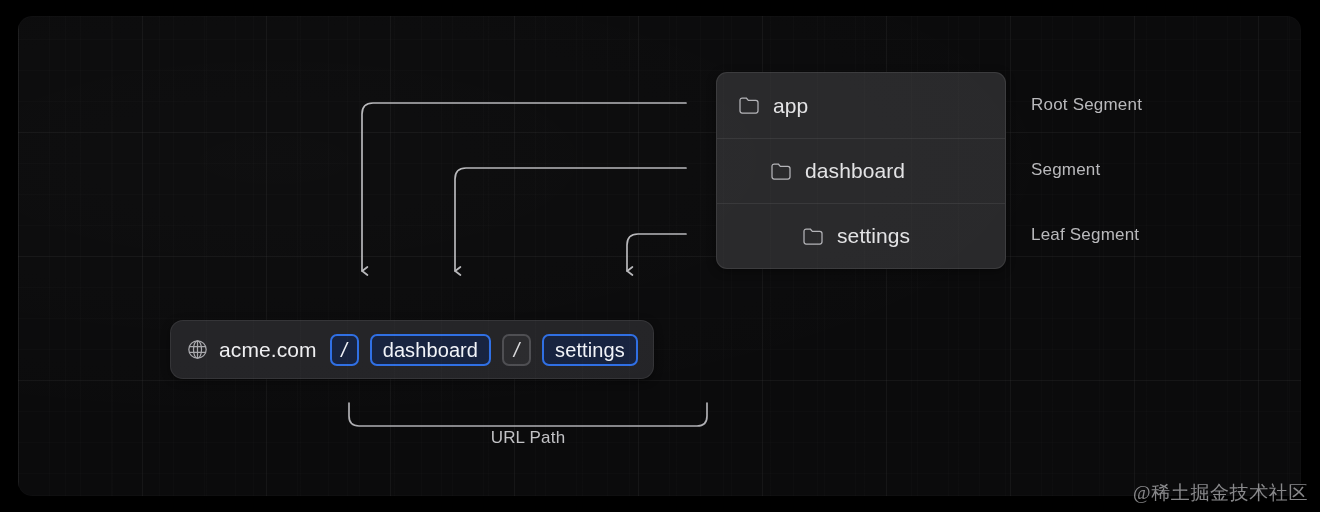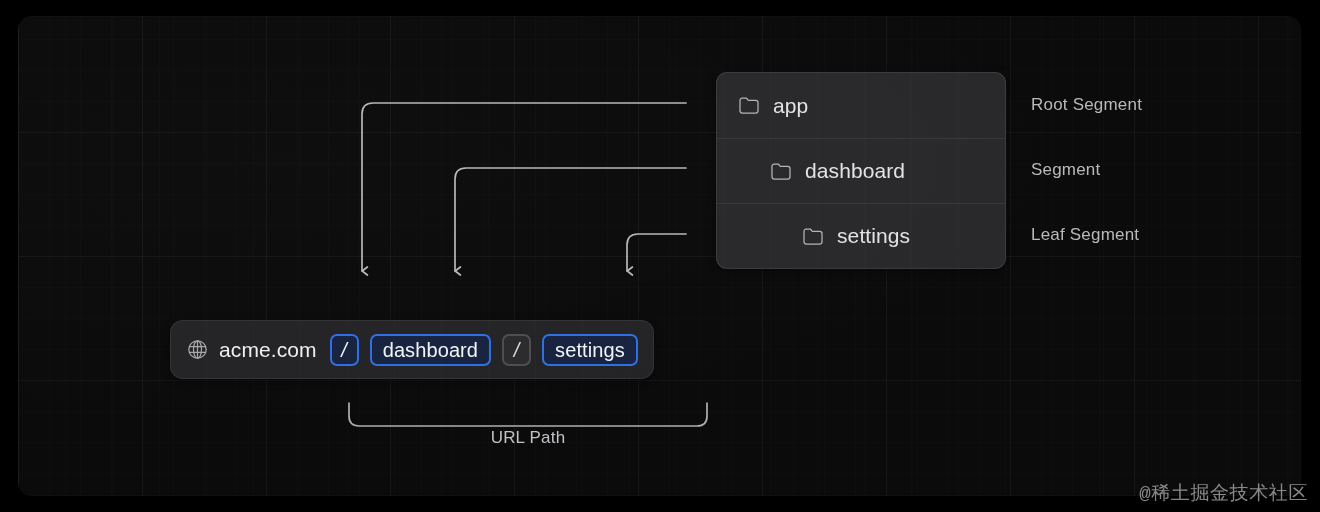--- a/index.html
+++ b/index.html
@@ -185,21 +185,21 @@
   }
 
   
   #watermark {
     position: absolute;
     right: 12px;
     bottom: 6px;
     color: rgba(214,214,218,0.62);
     font-size: 19px;
     letter-spacing: 0.6px;
-    font-family: Liberation Mono, monospace;
+    font-family: Liberation Serif, serif;
     white-space: nowrap;
     margin-left: 18px;
   }
 </style>
 </head>
 <body>
 
 <div id="stage">
 
   <div id="canvas">

